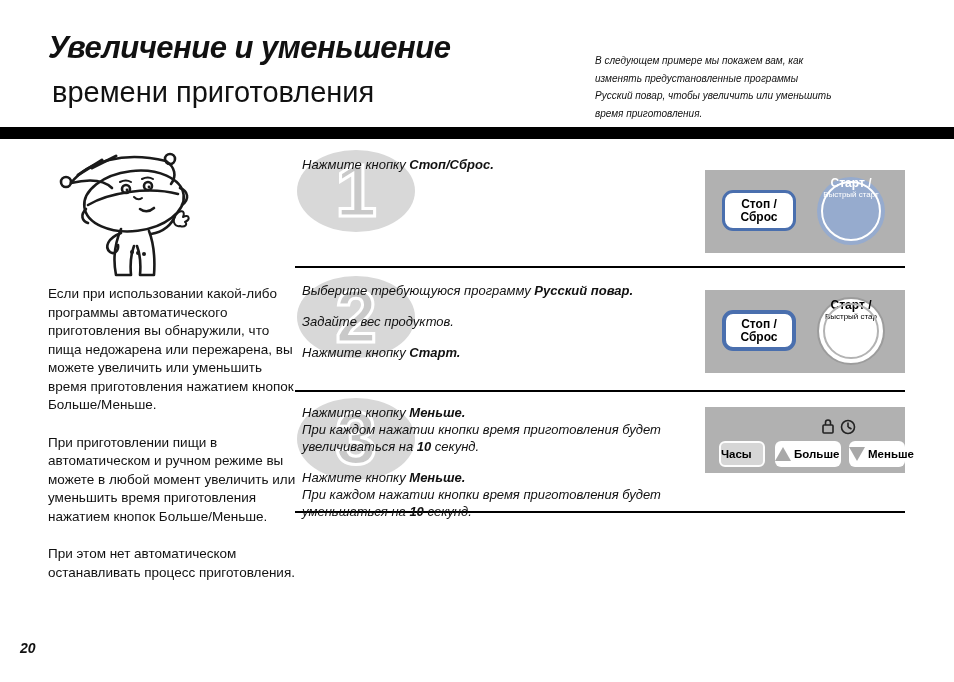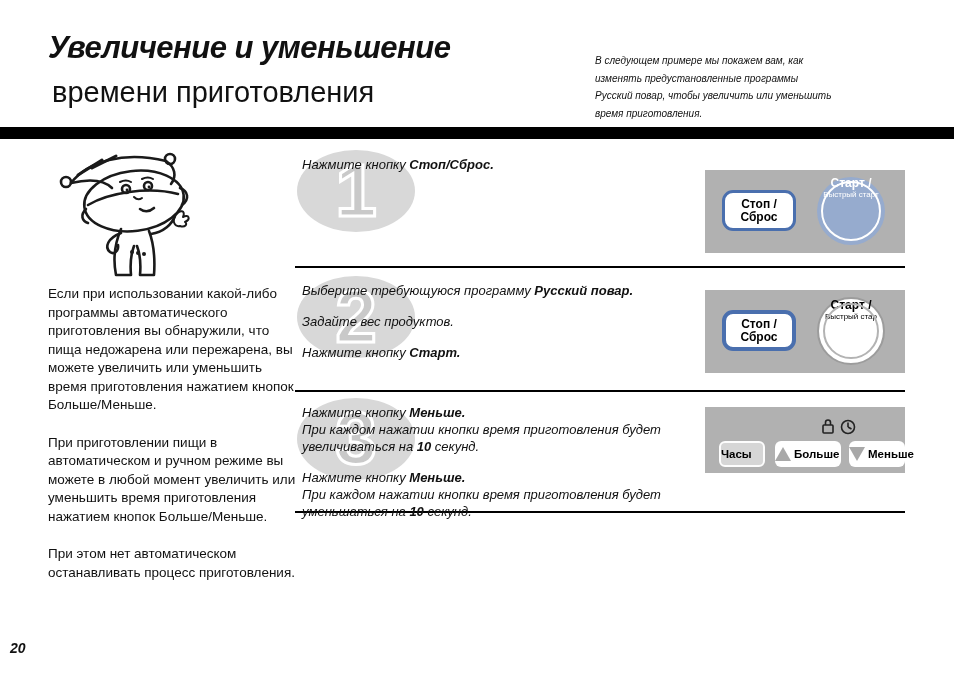--- a/index.html
+++ b/index.html
@@ -11,21 +11,21 @@
   }
   
   .title-line1 { position:absolute; left:48px; top:30px; font-size:31px; font-weight:bold; font-style:italic; letter-spacing:-0.5px;text-align:center; }
   .title-line2 { position:absolute; left:52px; top:76px; font-size:29px; font-weight:normal; }
   .intro { position:absolute; left:595px; top:52px; width:330px; font-size:10px; font-style:italic; line-height:17.5px; }
   .black-bar { position:absolute; left:0; top:127px; width:954px; height:12px; background:#000; }
   
   .mascot { position:absolute; left:52px; top:148px; }
   .sidebar { position:absolute; left:48px; top:285px; width:250px; font-size:13.5px; line-height:18.5px; }
   .sidebar p { margin-bottom:19px; }
-  .page-number { position:absolute; left:10px; top:640px; font-size:14px; font-weight:bold; font-style:italic; }
+  .page-number { position:absolute; left:20px; top:640px; font-size:14px; font-weight:bold; font-style:italic; }
   
   .step { position:absolute; left:295px; width:615px; }
   .step-1 { top:150px; height:117px; }
   .step-2 { top:276px; height:115px; }
   .step-3 { top:398px; height:114px; }
   .num-ellipse {
     position:absolute; left:2px; top:0; width:118px; height:82px;
     background:#d8d8d8; border-radius:50%;
     display:flex; align-items:center; justify-content:center;
   }

